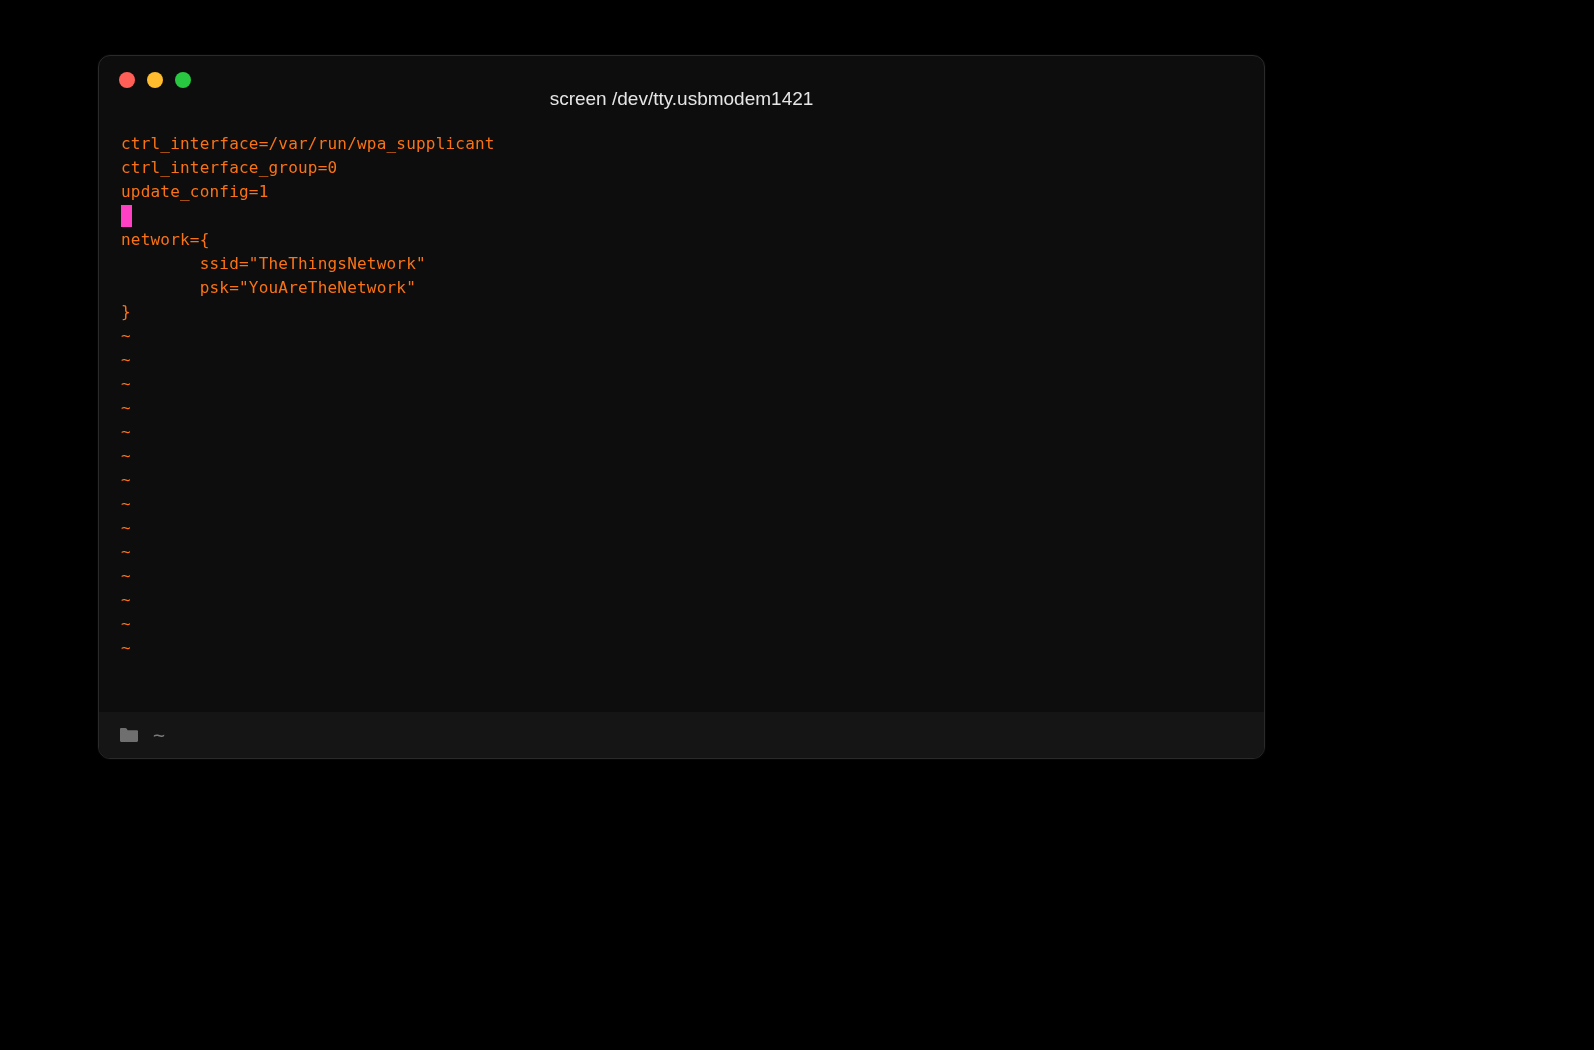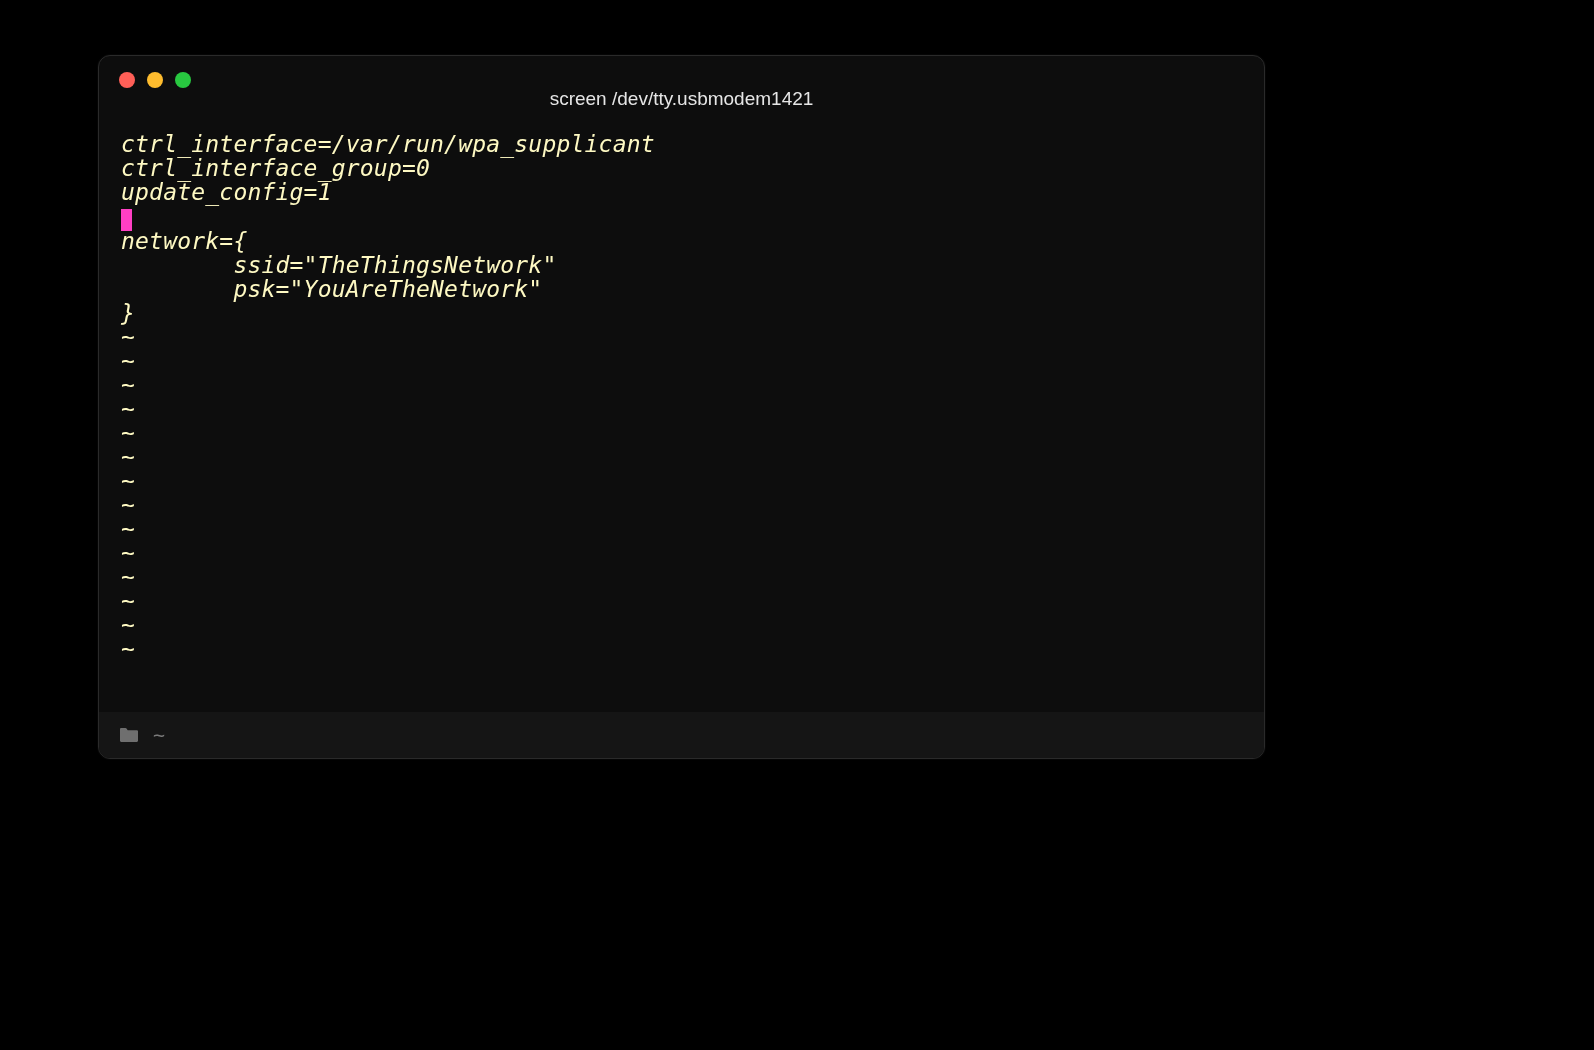--- a/index.html
+++ b/index.html
@@ -55,27 +55,26 @@
     color: #e6e6e6;
     font-family: -apple-system, BlinkMacSystemFont, "Segoe UI", sans-serif;
     font-size: 19px;
     font-weight: 500;
     pointer-events: none;
     margin-top: 38px;
   }
   .terminal-body {
     flex: 1 1 auto;
     padding: 28px 22px 8px 22px;
-    color: #fef9c3;
-    font-size: 23px;
+    color: #f97316;
+    font-size: 16px;
     line-height: 24px;
     white-space: pre;
     overflow: hidden;
     letter-spacing: 0.2px;
-    font-style: italic;
   }
   .cursor {
     display: inline-block;
     width: 11px;
     height: 22px;
     background: #ff3fc4;
     vertical-align: text-bottom;
     margin-bottom: -2px;
   }
   .statusbar {

